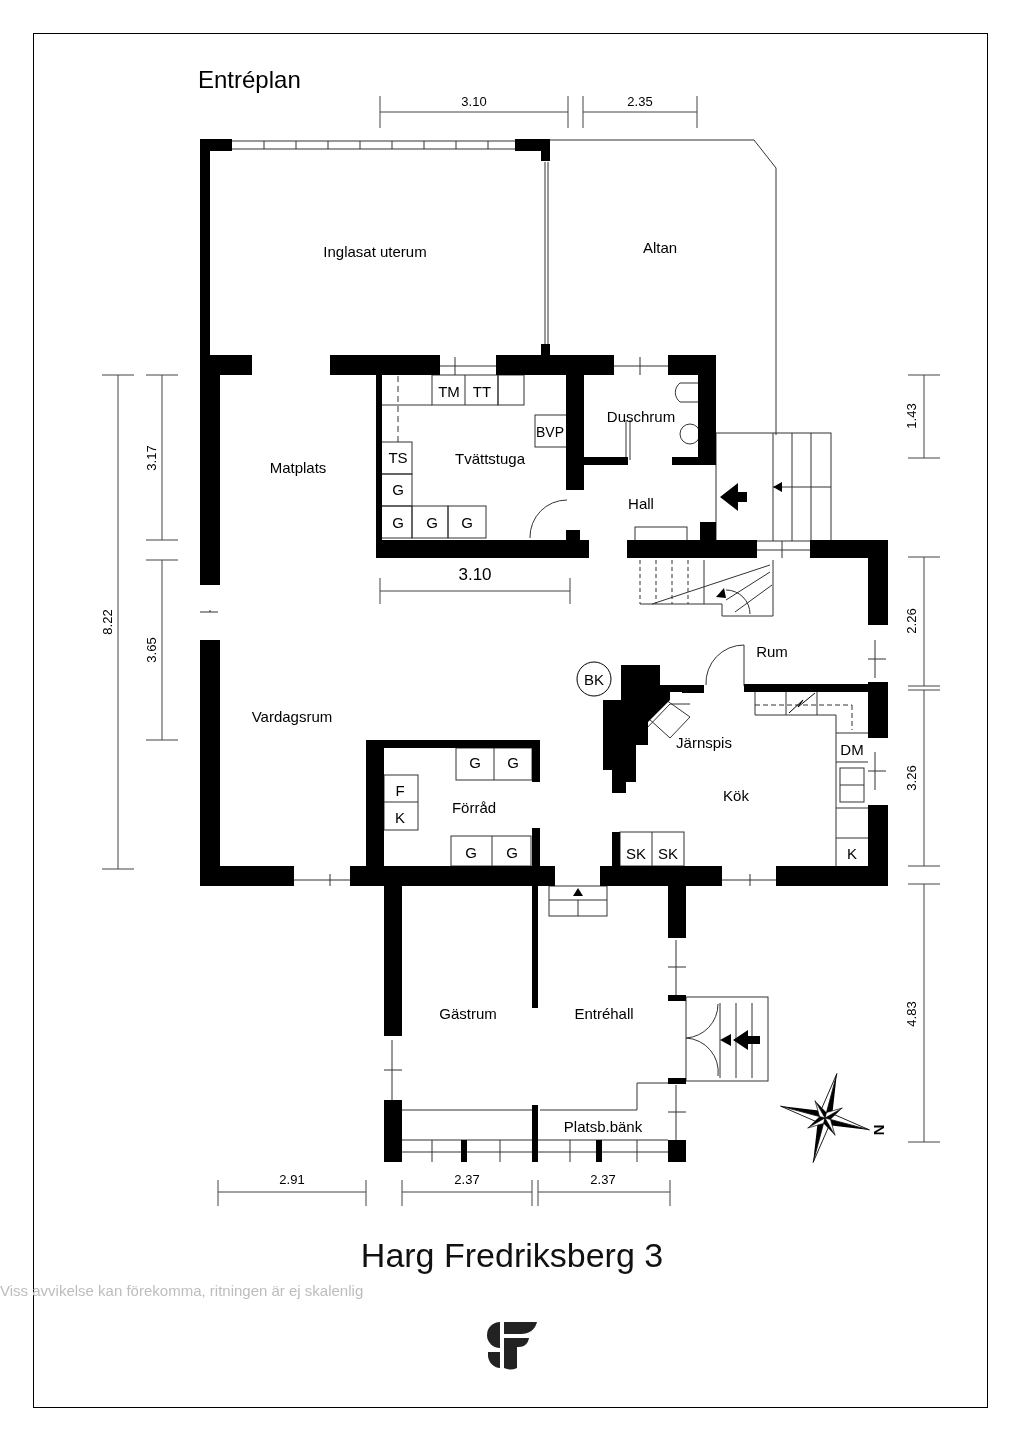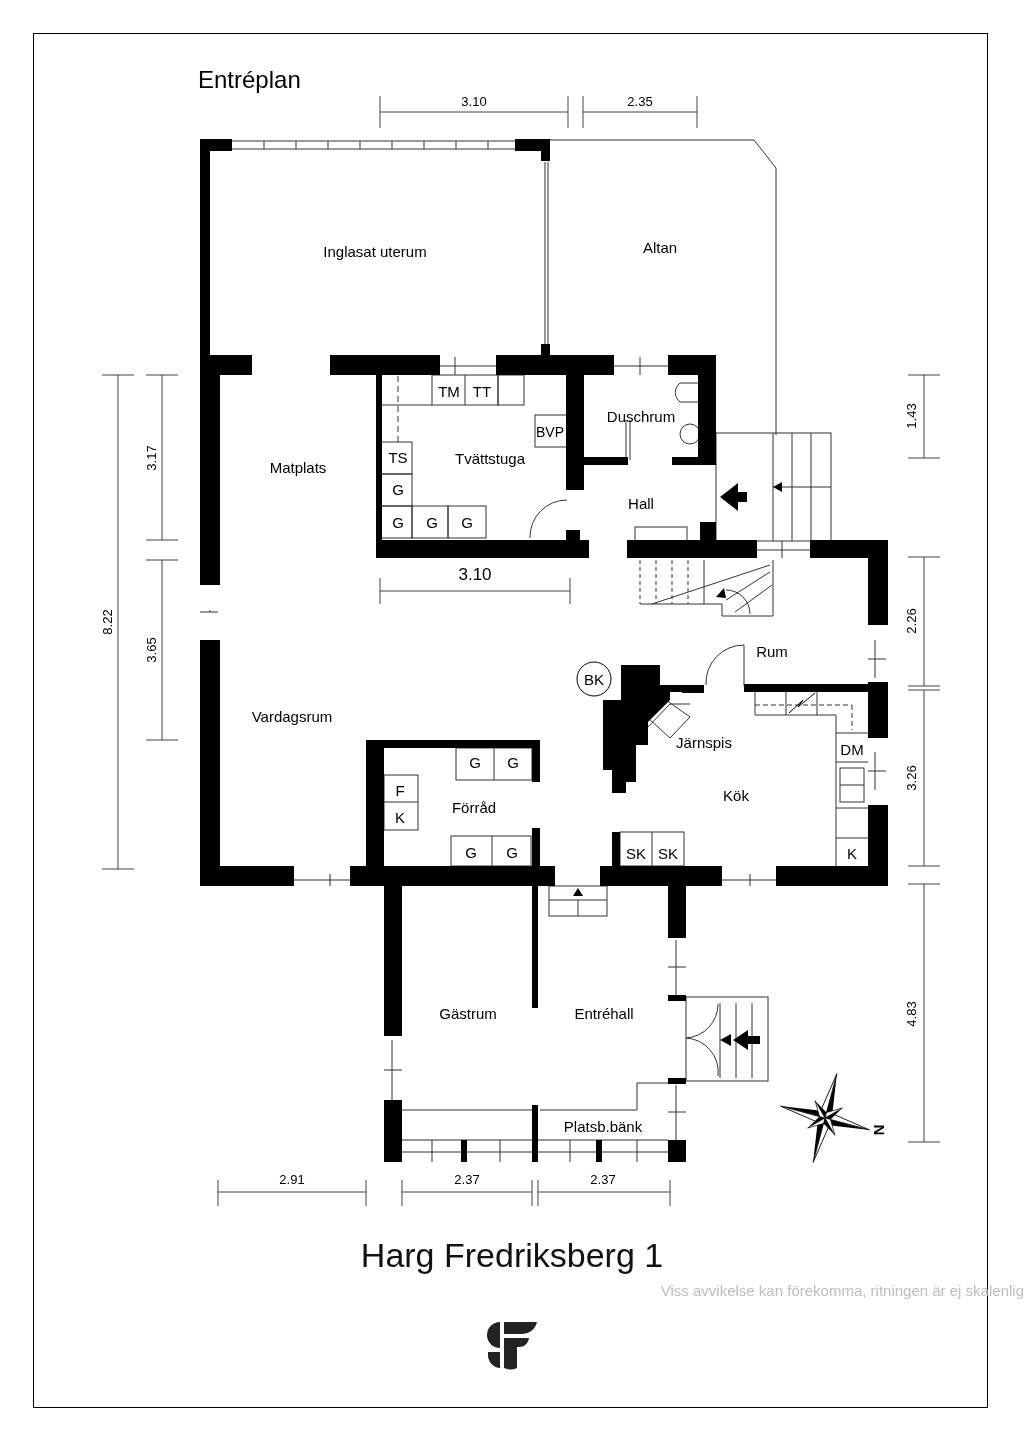--- a/index.html
+++ b/index.html
@@ -1,21 +1,21 @@
 <!DOCTYPE html>
 <html><head>
 <meta charset="utf-8">
 <style>
   html,body{margin:0;padding:0;background:#fff;}
   body{width:1024px;height:1448px;position:relative;overflow:hidden;font-family:"Liberation Sans",sans-serif;}
   .frame{position:absolute;left:33px;top:33px;width:955px;height:1375px;border:1.5px solid #000;box-sizing:border-box;}
   svg{position:absolute;left:0;top:0;}
   .title{position:absolute;left:198px;top:66px;font-size:24px;font-weight:normal;color:#000;}
   .prop{position:absolute;left:0;width:1024px;top:1236px;text-align:center;font-size:34px;color:#111;}
-  .disc{position:absolute;left:0;width:1024px;top:1282px;text-align:right;font-size:15px;color:#bdbdbd;}
+  .disc{position:absolute;left:0;width:1024px;top:1282px;text-align:left;font-size:15px;color:#bdbdbd;}
   .lbl{font-family:"Liberation Sans",sans-serif;font-size:15px;fill:#000;}
   .dim{font-family:"Liberation Sans",sans-serif;font-size:13px;fill:#000;}
   .ap{font-family:"Liberation Sans",sans-serif;font-size:15px;fill:#000;}
 </style>
 </head>
 <body>
 
 <div class="frame"></div>
 <div class="title">Entréplan</div>
 
@@ -342,14 +342,14 @@
   <text x="0" y="0" transform="translate(874,1130) rotate(90)" style="font-family:'Liberation Sans',sans-serif;font-size:15px;font-weight:bold" text-anchor="middle">N</text>
 
   <g transform="translate(487,1320)" fill="#222">
     <path d="M 13 2 A 13 13 0 0 0 13 28 Z"></path>
     <path d="M 17 2 L 50 2 C 48 10 42 14 34 14 L 17 14 Z"></path>
     <path d="M 17 18 L 42 18 C 41 24 37 27 32 27 L 30 27 L 30 48 A 15 15 0 0 1 17 48 Z"></path>
     <path d="M 1 32 L 13 32 L 13 48 A 13 13 0 0 1 1 36 Z"></path>
   </g>
 </svg>
 
-<div class="prop">Harg Fredriksberg 1</div>
+<div class="prop">Harg Fredriksberg 3</div>
 <div class="disc">Viss avvikelse kan förekomma, ritningen är ej skalenlig</div>
 
 </body></html>

